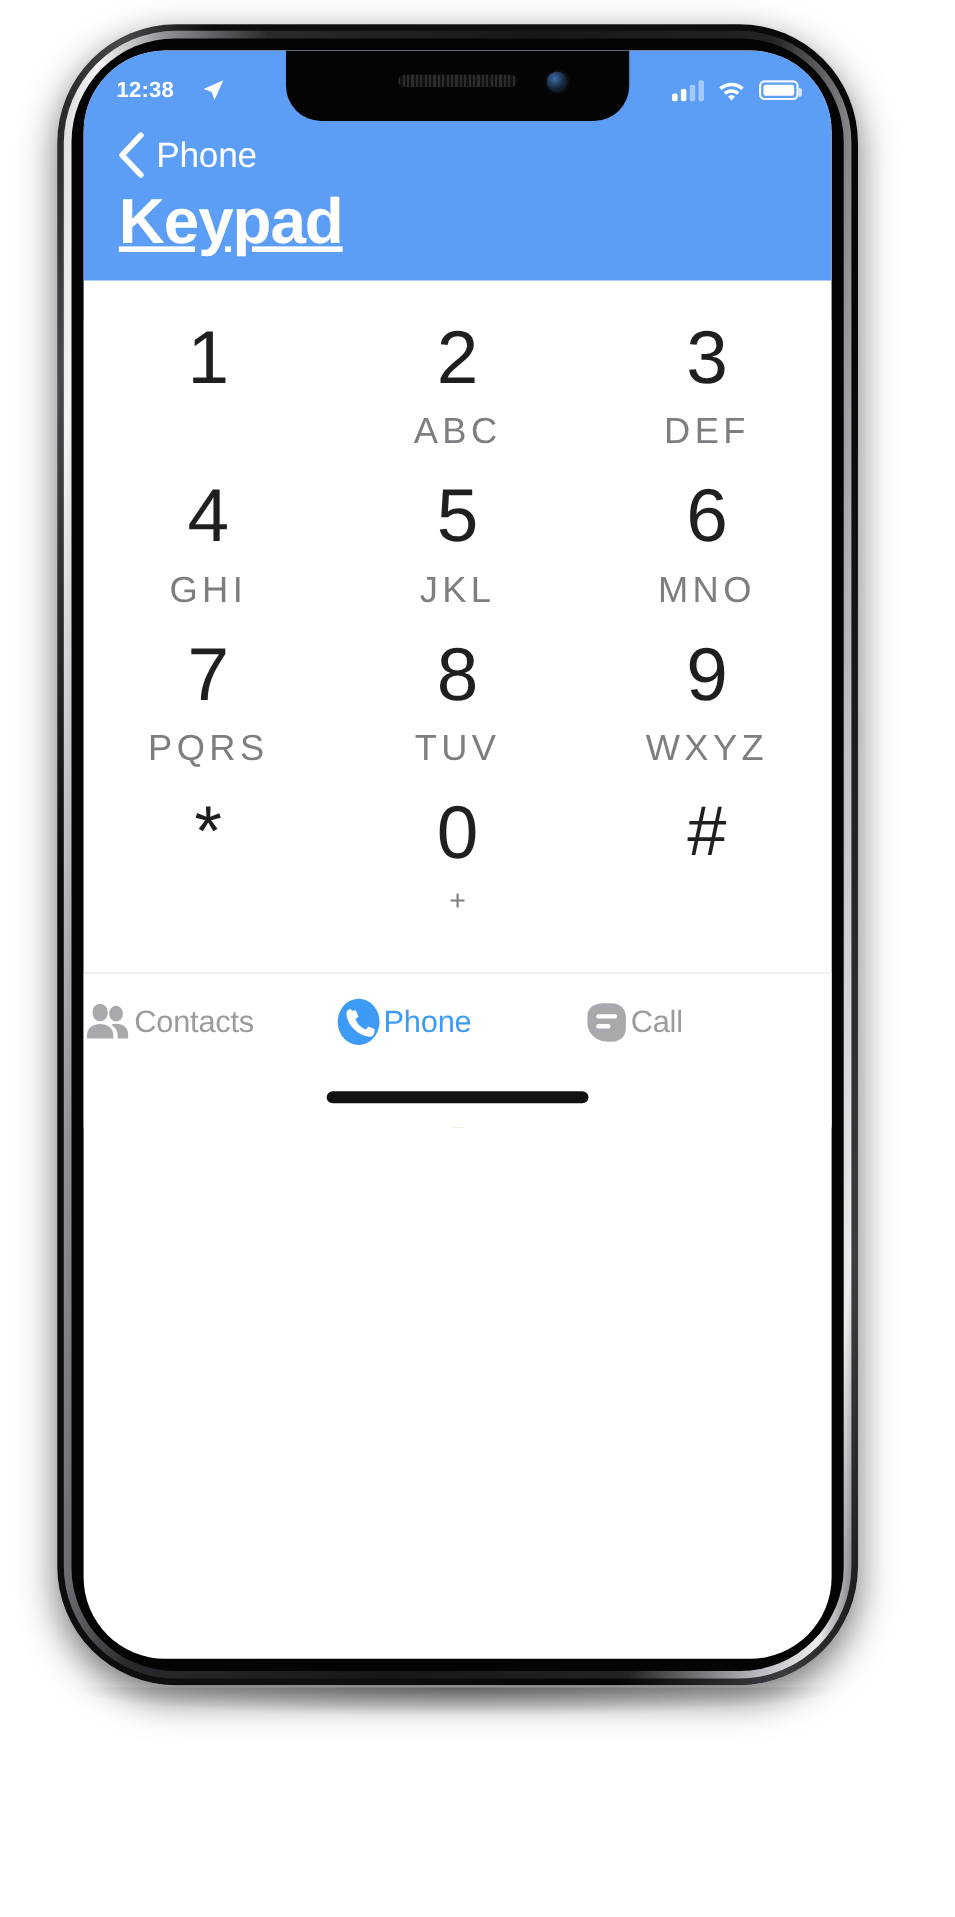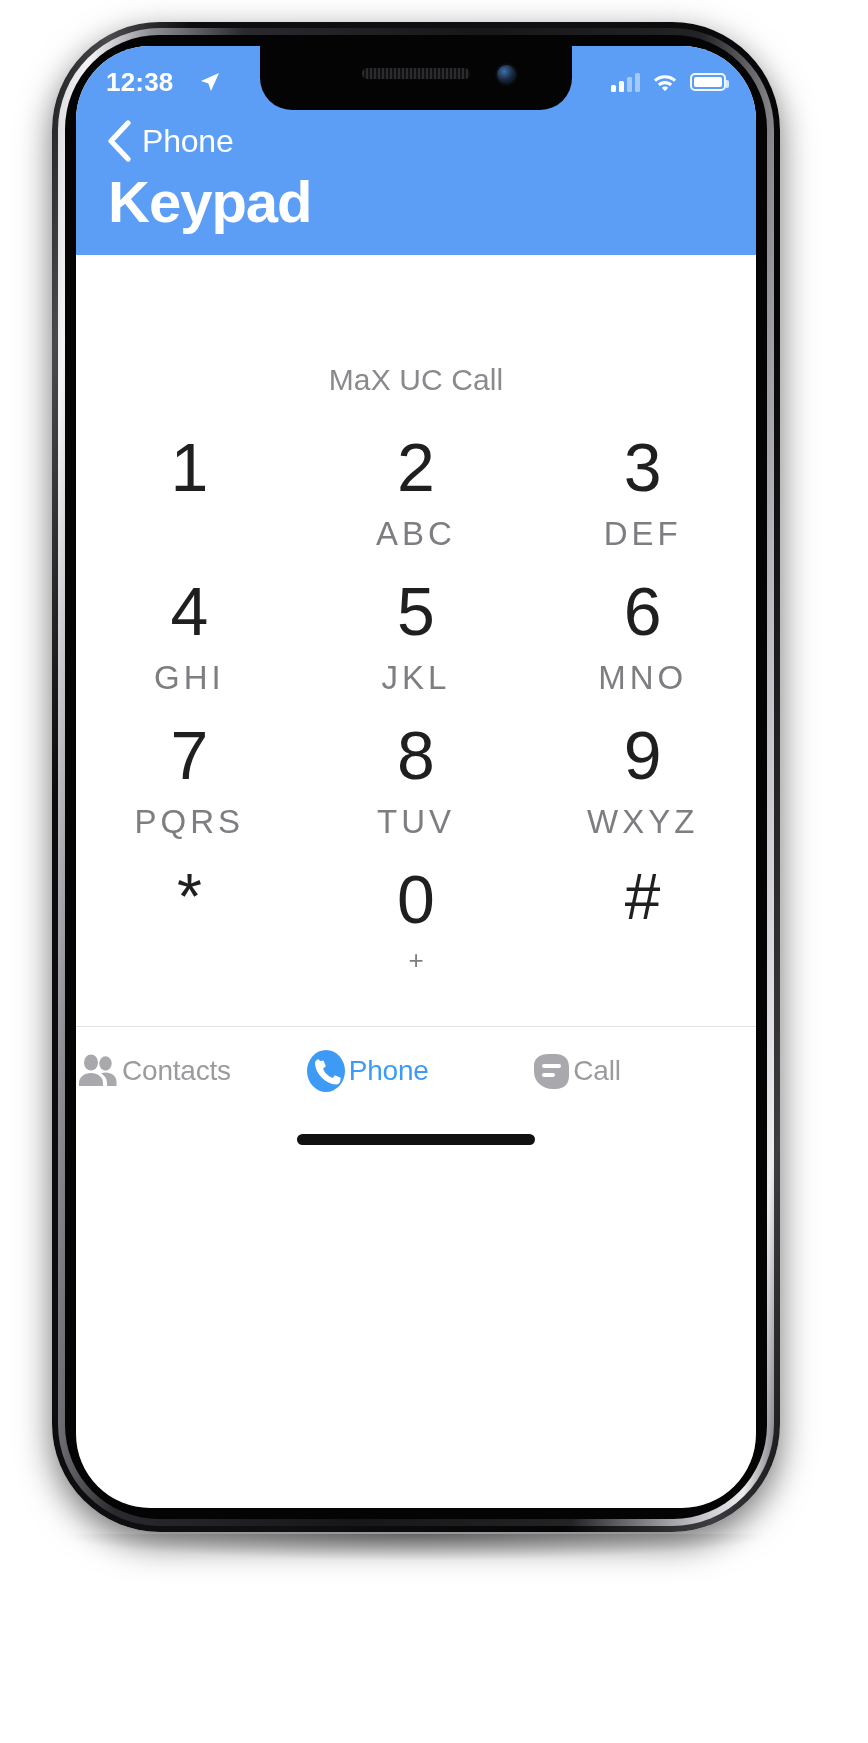--- a/index.html
+++ b/index.html
@@ -57,21 +57,21 @@
     background:radial-gradient(circle at 38% 34%,#3d6ea8 0%,#16263a 52%,#07080c 100%);
     box-shadow:0 0 0 2px #0b0b0e;
   }
 
   
   .statusbar{
     position:relative;height:64px;background:#5c9ef5;color:#fff;z-index:30;
     display:flex;align-items:center;justify-content:space-between;
     padding:0 30px;box-sizing:border-box;
   }
-  .sb-left{display:flex;align-items:center;gap:24px;font-size:26px;font-weight:600;letter-spacing:.2px;padding-top:8px;}
+  .sb-left{display:flex;align-items:center;gap:24px;font-size:20px;font-weight:600;letter-spacing:.2px;padding-top:8px;}
   .sb-right{display:flex;align-items:center;gap:11px;padding-top:8px;}
   .loc-arrow{display:block;}
   .sig{display:flex;align-items:flex-end;gap:3px;height:19px;}
   .sig i{display:block;width:5px;background:#fff;border-radius:1.5px;}
   .sig i:nth-child(1){height:7px;}
   .sig i:nth-child(2){height:11px;}
   .sig i:nth-child(3){height:15px;opacity:.45;}
   .sig i:nth-child(4){height:19px;opacity:.45;}
   .batt{
     position:relative;width:36px;height:18px;border:2px solid rgba(255,255,255,.92);
@@ -79,21 +79,21 @@
   }
   .batt::after{content:"";position:absolute;right:-5px;top:5px;width:3px;height:8px;
     background:rgba(255,255,255,.75);border-radius:0 2px 2px 0;}
   .batt i{position:absolute;left:2px;top:2px;bottom:2px;width:28px;background:#fff;border-radius:2px;display:block;}
 
   
   .navbar{background:#5c9ef5;padding:0 30px 22px;}
   .backrow{display:flex;align-items:center;gap:10px;height:62px;cursor:pointer;}
   .back-chevron{display:block;}
   .back-label{color:#fff;font-size:32px;letter-spacing:-.2px;}
-  .big-title{color:#fff;font-size:58px;font-weight:bold;letter-spacing:-1px;line-height:1.05;padding-left:2px;}
+  .big-title{color:#fff;font-size:58px;font-weight:bold;letter-spacing:-1px;line-height:1.05;padding-left:2px;text-decoration:underline;}
 
   
   .content{background:#fff;position:relative;}
   .call-type{
     text-align:center;color:#8a8a8e;font-size:30px;letter-spacing:.1px;
     padding-top:108px;
   }
 
   
   .keypad{margin-top:36px;display:grid;grid-template-columns:repeat(3,1fr);}
@@ -179,21 +179,20 @@
           <svg class="back-chevron" width="26" height="42" viewBox="0 0 26 42">
             <path d="M22 3 L5 21 L22 39" fill="none" stroke="#fff" stroke-width="5.2" stroke-linecap="round" stroke-linejoin="round"></path>
           </svg>
           <span class="back-label">Phone</span>
         </div>
         <div class="big-title">Keypad</div>
       </div>
 
       <div class="content">
 
-        <div class="call-type">MaX UC Call</div>
 
         <div class="keypad">
 
           <div class="key">
             <span class="digit">1</span>
             <span class="letters empty"></span>
           </div>
           <div class="key">
             <span class="digit">2</span>
             <span class="letters">ABC</span>

